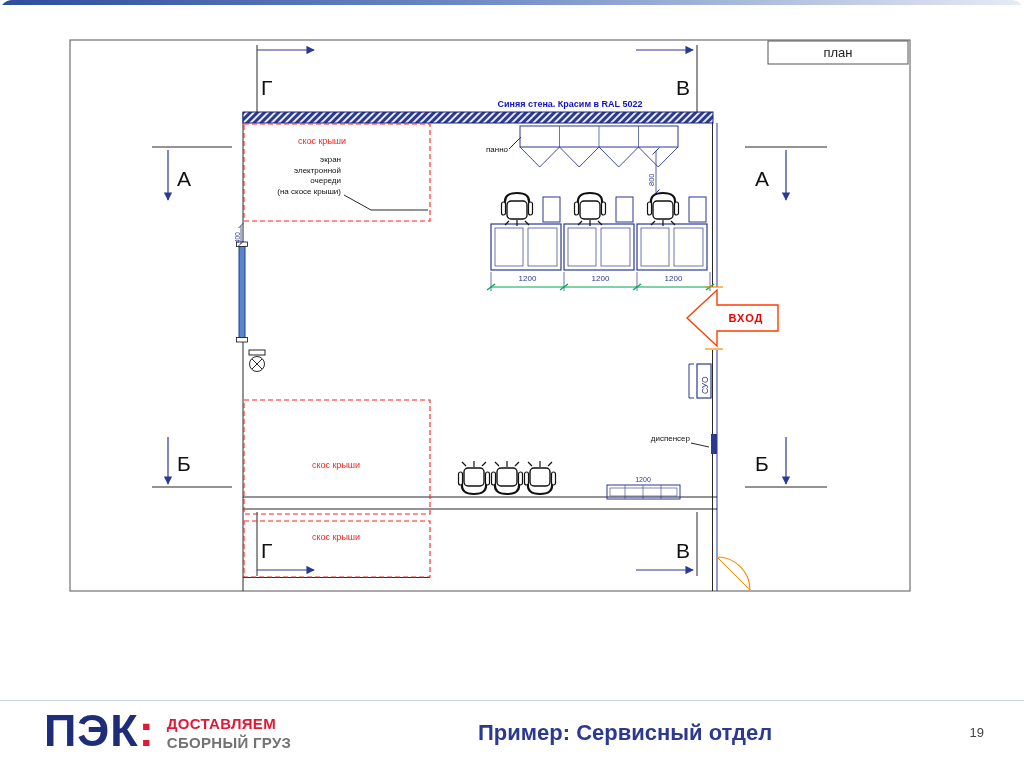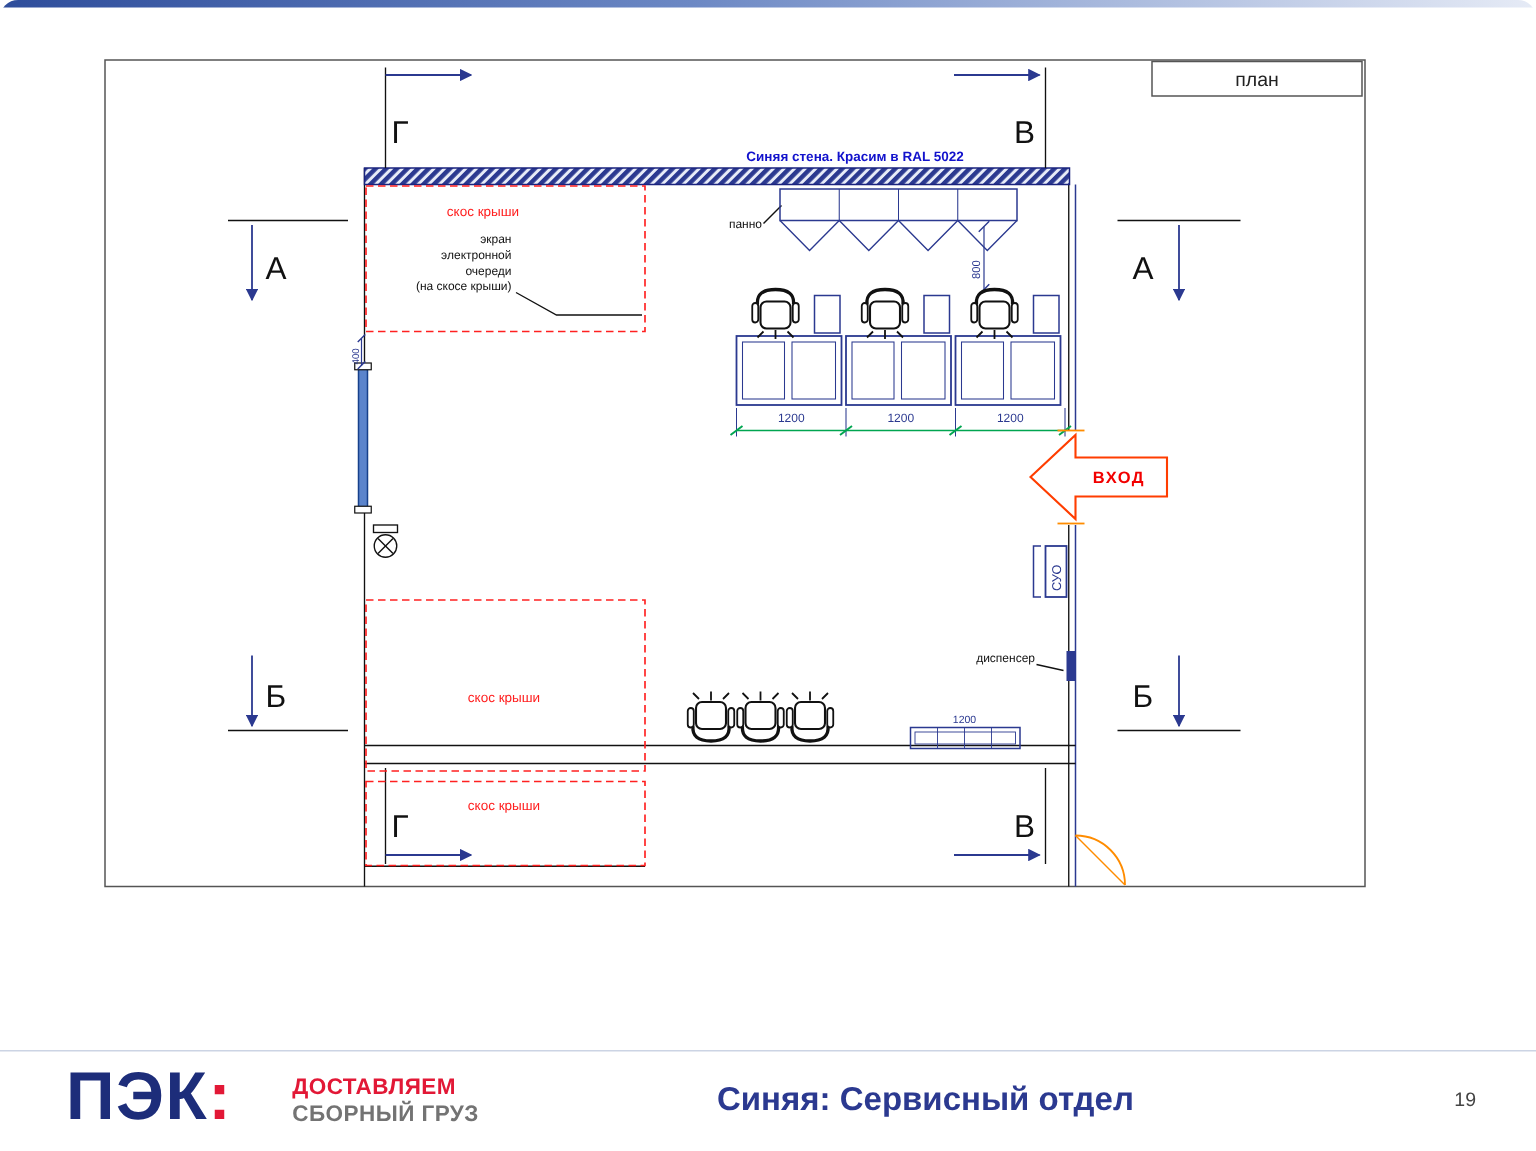--- a/index.html
+++ b/index.html
@@ -11,24 +11,24 @@
   svg text{font-family:"Liberation Sans","DejaVu Sans",sans-serif;}
   .letter{font-size:21px;fill:#111;}
   .small{font-size:8px;fill:#111;}
   .red-label{font-size:9px;fill:#ff2020;}
   .wall-note{font-size:9px;font-weight:bold;fill:#1212cc;}
   .dim{fill:#2b3990;}
   .thin{stroke:#111;stroke-width:0.9;fill:none;}
   .blue{stroke:#2b3990;fill:none;}
   .red-dash{stroke:#ff2020;stroke-width:1.1;stroke-dasharray:5 3;fill:none;}
   .footer-line{position:absolute;left:0;top:700px;width:100%;height:1px;background:#ccd4e4;}
-  .logo{position:absolute;left:44px;top:708px;display:flex;align-items:flex-end;gap:40px;}
+  .logo{position:absolute;left:44px;top:708px;display:flex;align-items:center;}
   .logo-main{font-size:45px;font-weight:bold;color:#1d2d7a;letter-spacing:1px;line-height:1;}
   .logo-colon{color:#e21836;}
-  .tagline{margin-top:6px;font-weight:bold;font-size:15px;line-height:1.25;letter-spacing:0.3px;}
+  .tagline{margin-left:12px;margin-top:6px;font-weight:bold;font-size:15px;line-height:1.25;letter-spacing:0.3px;}
   .t1{color:#e21836;}
   .t2{color:#737373;}
   .slide-title{position:absolute;left:478px;top:720px;font-size:22px;font-weight:bold;color:#2b3990;}
   .page-num{position:absolute;right:40px;top:725px;font-size:13px;color:#444;}
 </style>
 </head>
 <body>
 
 <div class="slide">
   <div class="top-bar"></div>
@@ -251,15 +251,15 @@
   <div class="footer-line"></div>
 
   <div class="logo">
     <span class="logo-main"><span>ПЭК</span><span class="logo-colon">:</span></span>
     <span class="tagline">
       <div class="t1">ДОСТАВЛЯЕМ</div>
       <div class="t2">СБОРНЫЙ ГРУЗ</div>
     </span>
   </div>
 
-  <div class="slide-title">Синяя: Сервисный отдел</div>
+  <div class="slide-title">Пример: Сервисный отдел</div>
   <div class="page-num">19</div>
 </div>
 
 </body></html>

